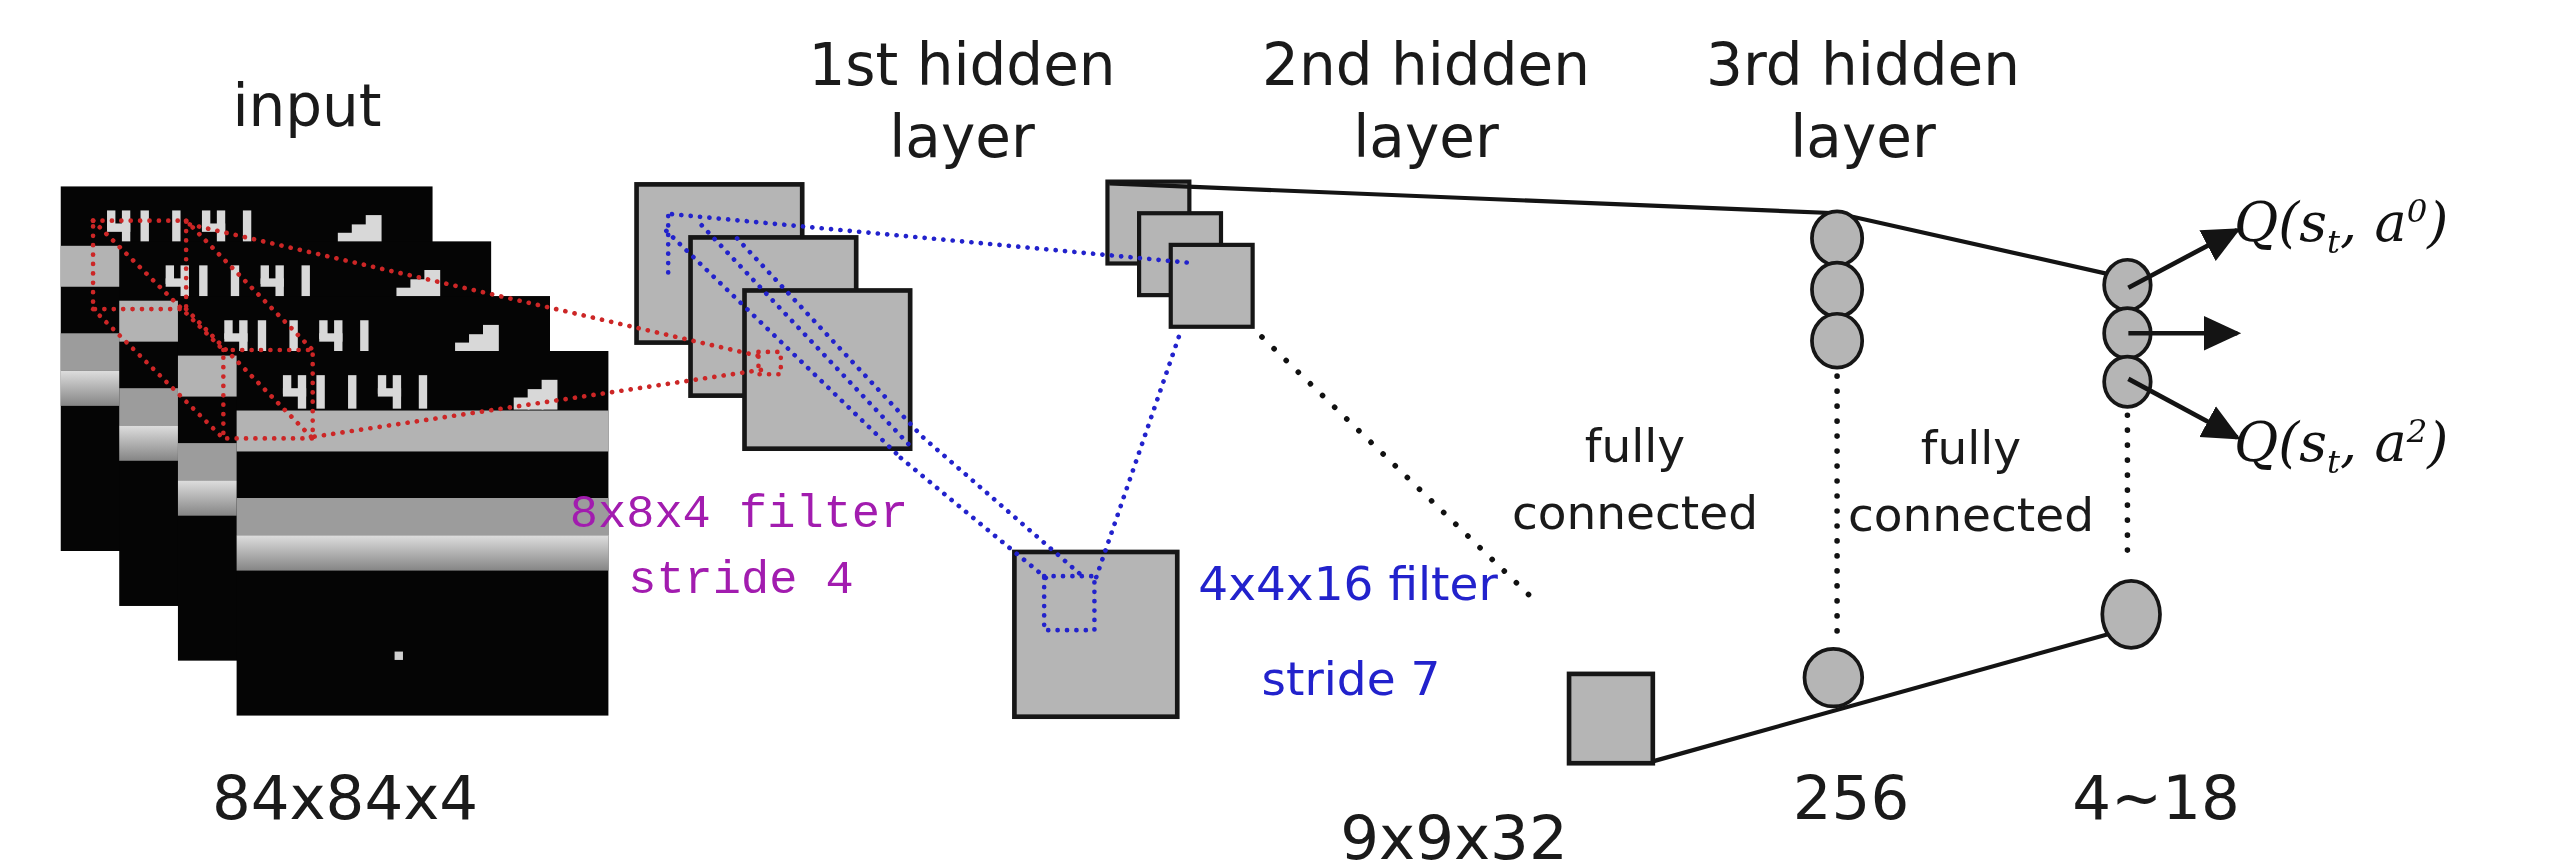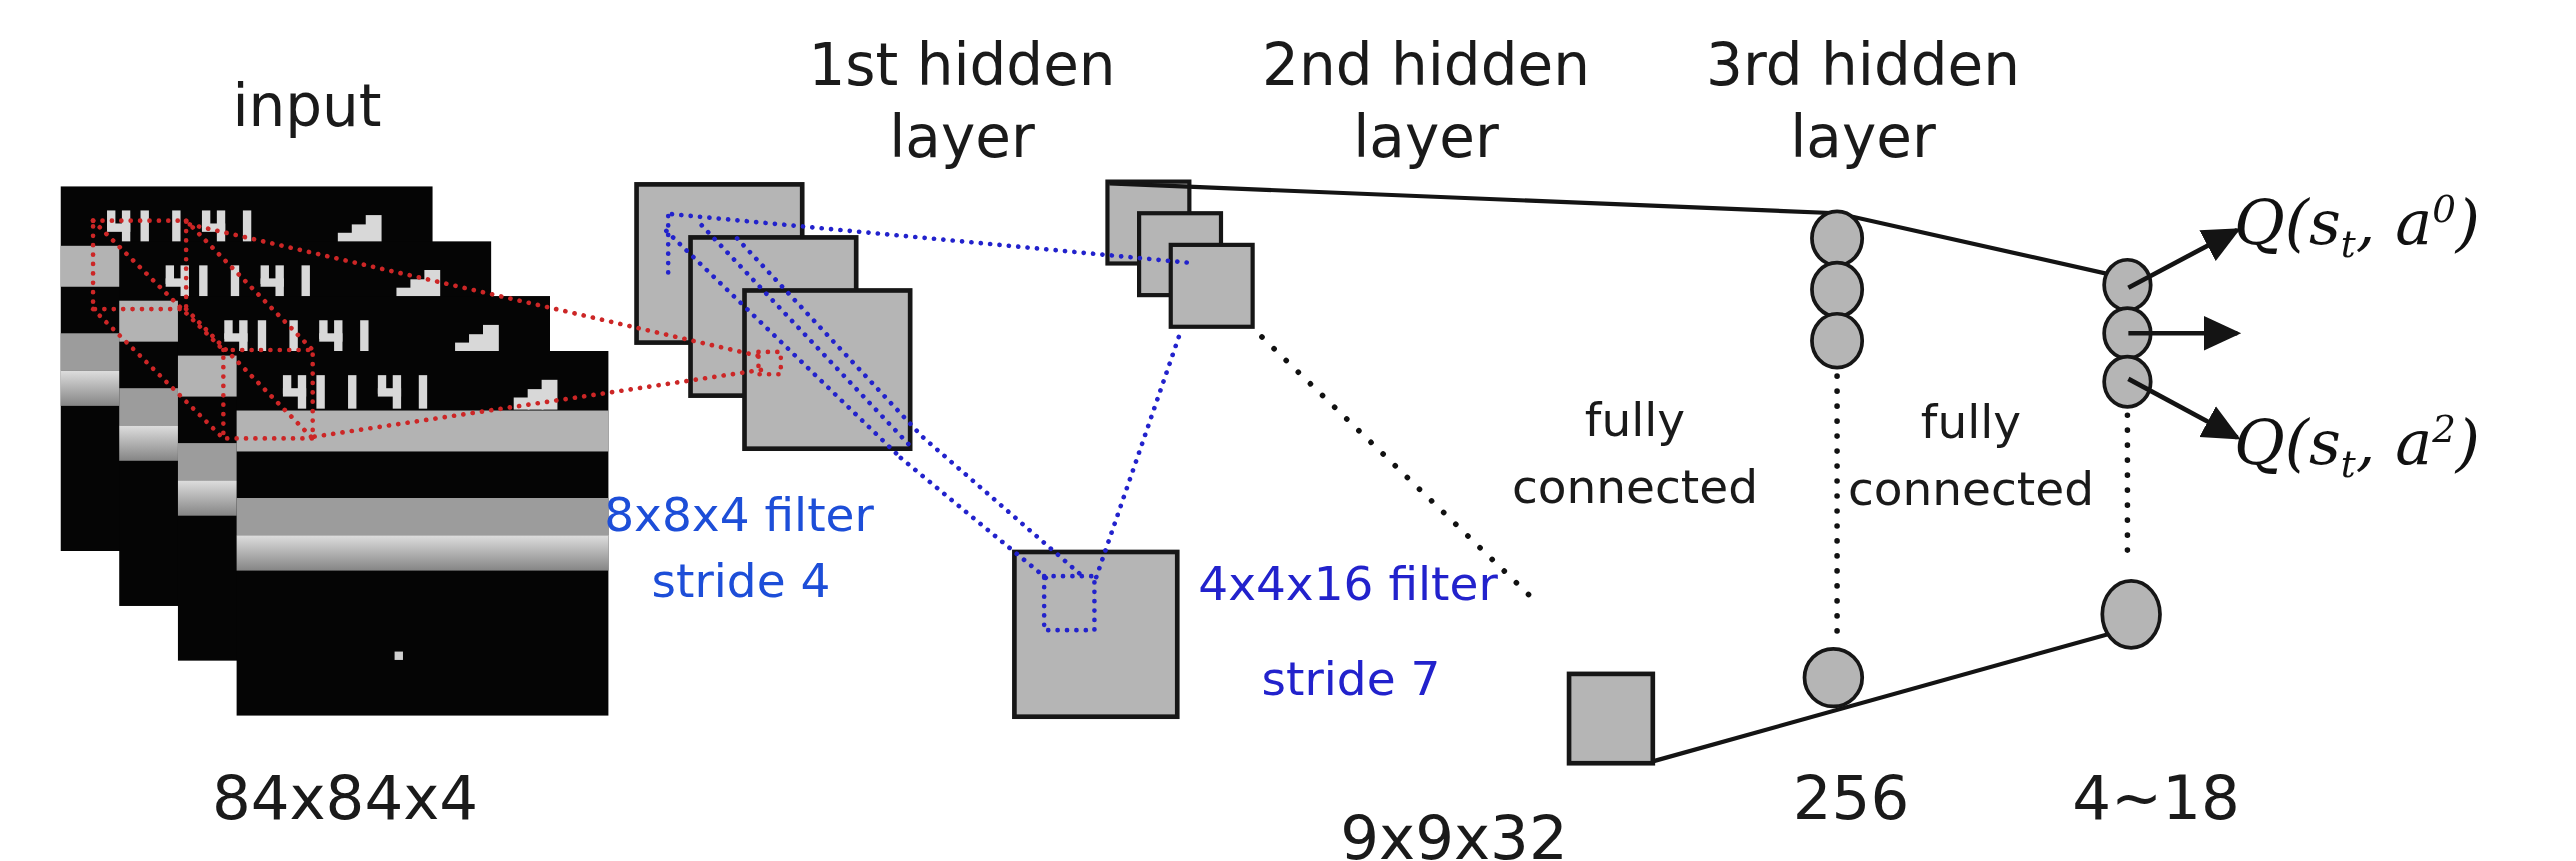--- a/index.html
+++ b/index.html
@@ -7,28 +7,28 @@
     position:relative;width:2576px;height:862px;background:#ffffff;
     font-family:"DejaVu Sans","Liberation Sans",sans-serif;overflow:hidden;
   }
   .layer-svg{position:absolute;left:0;top:0;}
   .lbl{
     position:absolute;transform:translate(-50%,-50%);white-space:nowrap;
     color:#1a1a1a;text-align:center;line-height:1;
   }
   .title{font-size:58px;}
   .dim{font-size:61px;margin-left:16px;}
-  .fc{font-size:47px;}
+  .fc{font-size:47px;margin-top:26px;}
   .ann{font-size:47px;}
-  .ann-red{color:#1d4ed8;}
+  .ann-red{color:#a21caf;font-family:Liberation Mono, monospace;}
   .ann-blue{color:#2222cc;}
   .q{
     position:absolute;transform:translate(0,-50%);white-space:nowrap;
     font-family:"DejaVu Serif","Liberation Serif",serif;font-style:italic;
-    font-size:62px;color:#111;line-height:1;
+    font-size:54px;color:#111;line-height:1;
   }
   .q sup,.q sub{font-size:60%;line-height:0;}
 </style>
 </head>
 <body>
 
 <div class="stage">
 
   <svg class="layer-svg" width="2576" height="862" viewBox="0 0 2768 926">
     <defs>

